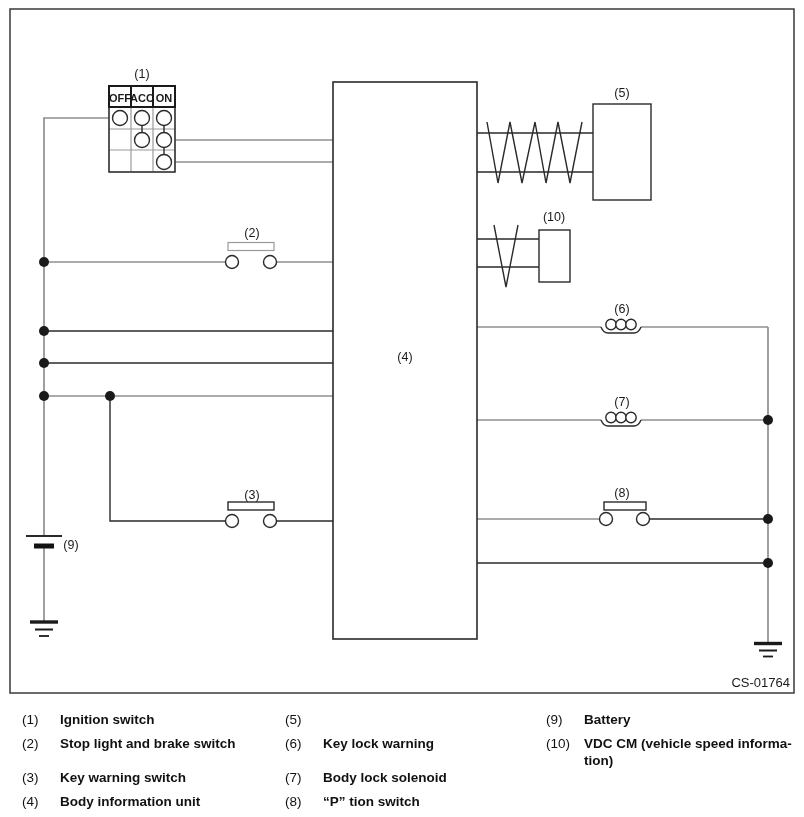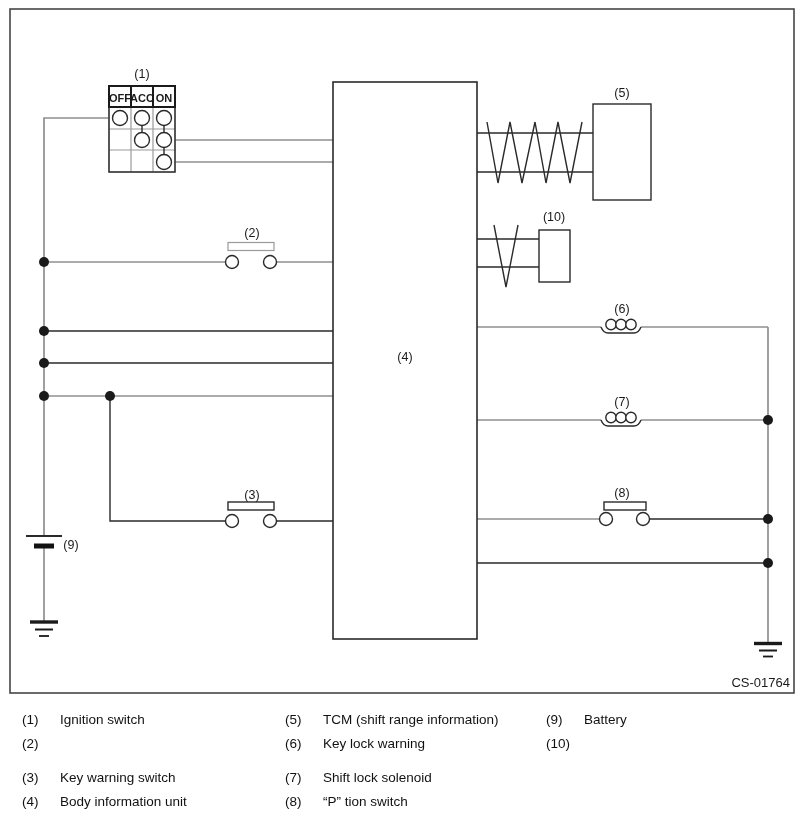--- a/index.html
+++ b/index.html
@@ -12,21 +12,21 @@
   .wire{stroke:#8f8f8f;stroke-width:1.7;fill:none;}
   .wired{stroke:#2a2a2a;stroke-width:1.4;fill:none;}
   .sym{stroke:#2a2a2a;stroke-width:1.4;fill:none;}
   .symw{stroke:#2a2a2a;stroke-width:1.4;fill:#ffffff;}
   .grid{stroke:#9a9a9a;stroke-width:1.2;fill:none;}
   .gridw{stroke:#9a9a9a;stroke-width:1.2;fill:#ffffff;}
   .hdrcell{stroke:#1a1a1a;stroke-width:2;fill:#ffffff;}
   .dot{fill:#1a1a1a;stroke:none;}
   .legend-item{position:absolute;display:flex;font-size:13.5px;line-height:1.25;}
   .legend-item .num{width:38px;flex:none;}
-  .legend-item .txt{white-space:pre-line;}
+  .legend-item .txt{white-space:pre-line;font-weight:bold;}
   .legend-item.wide .txt{width:214px;}
 </style>
 </head>
 <body>
 
 <div class="page">
 
   <svg width="804" height="700" viewBox="0 0 804 700">
 
     <rect x="10" y="9" width="784" height="684" fill="none" stroke="#3a3a3a" stroke-width="1.5"></rect>
@@ -179,47 +179,49 @@
   </svg>
 
   
   <div>
     <div class="legend-item" style="left:22px;top:712px;">
       <span class="num">(1)</span>
       <span class="txt">Ignition switch</span>
     </div>
     <div class="legend-item" style="left:22px;top:736px;">
       <span class="num">(2)</span>
+      <span class="txt">Stop light and brake switch</span>
     </div>
     <div class="legend-item" style="left:22px;top:770px;">
       <span class="num">(3)</span>
       <span class="txt">Key warning switch</span>
     </div>
     <div class="legend-item" style="left:22px;top:794px;">
       <span class="num">(4)</span>
       <span class="txt">Body information unit</span>
     </div>
     <div class="legend-item" style="left:285px;top:712px;">
       <span class="num">(5)</span>
-      <span class="txt">TCM (shift range information)</span>
     </div>
     <div class="legend-item" style="left:285px;top:736px;">
       <span class="num">(6)</span>
       <span class="txt">Key lock warning</span>
     </div>
     <div class="legend-item" style="left:285px;top:770px;">
       <span class="num">(7)</span>
-      <span class="txt">Shift lock solenoid</span>
+      <span class="txt">Body lock solenoid</span>
     </div>
     <div class="legend-item" style="left:285px;top:794px;">
       <span class="num">(8)</span>
       <span class="txt">“P” tion switch</span>
     </div>
     <div class="legend-item" style="left:546px;top:712px;">
       <span class="num">(9)</span>
       <span class="txt">Battery</span>
     </div>
     <div class="legend-item wide" style="left:546px;top:736px;">
       <span class="num">(10)</span>
+      <span class="txt">VDC CM (vehicle speed informa-
+tion)</span>
     </div>
   </div>
 
 </div>
 
 </body></html>

